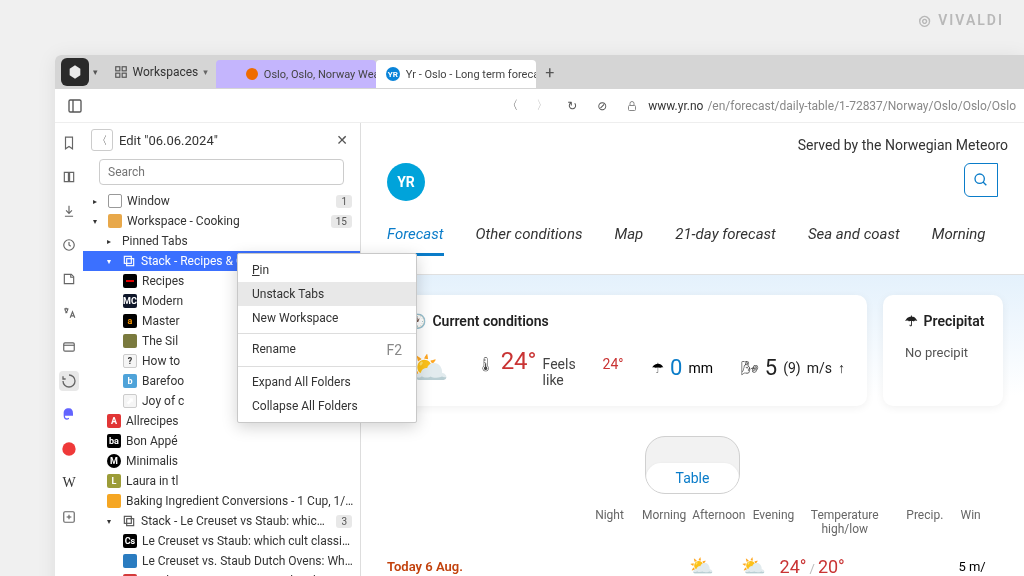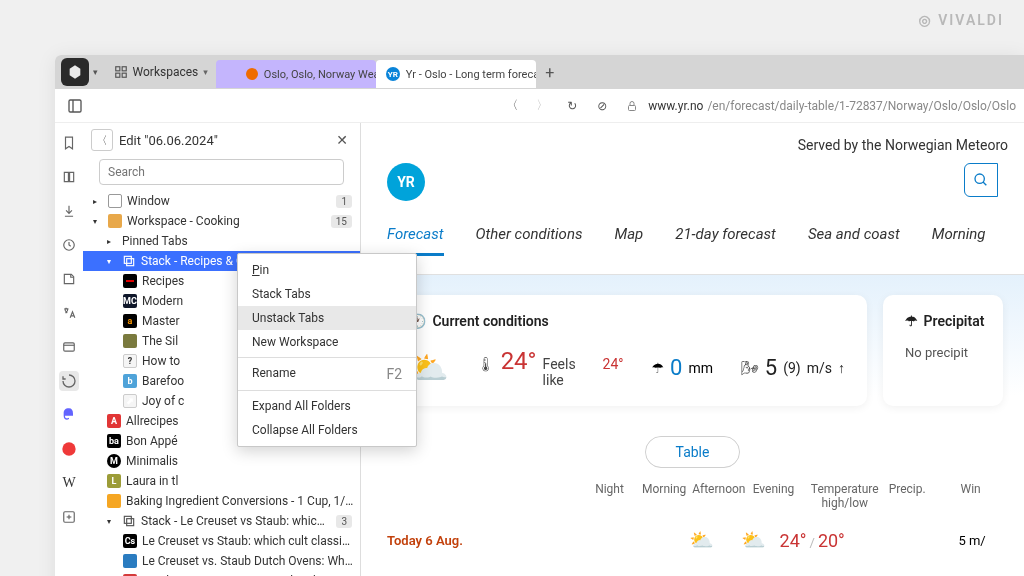--- a/index.html
+++ b/index.html
@@ -94,27 +94,27 @@
 .feels { color: #c93434; }
 .precip-group { display: flex; align-items: center; gap: 6px; font-size: 14px; }
 .precip-val { color: #0a7cc9; font-size: 22px; }
 .wind-group { display: flex; align-items: center; gap: 6px; font-size: 14px; color: #222; }
 .wind-main { font-size: 22px; }
 .card-side { padding: 18px 22px; min-width: 120px; }
 .card-side .txt { font-size: 13px; color: #555; margin-top: 16px; }
 .view-toggle { display: flex; justify-content: center; margin: 10px 0 14px; }
 .toggle { display: flex; border: 1px solid #d0d0d0; border-radius: 20px; overflow: hidden; background: #f2f2f2; }
 .toggle span { padding: 7px 30px; font-size: 14px; cursor: pointer; }
-.toggle span.active { background: #fff; color: #0a7cc9; border-radius: 20px; box-shadow: 0 1px 3px rgba(0,0,0,0.1); }
+.toggle span.active { background: #fff; color: #0a7cc9; border-radius: 20px; box-shadow: 0 1px 3px rgba(0,0,0,0.1); margin-top: 26px; }
 .forecast-table { padding: 0 26px; font-size: 13px; }
 .ft-head { display: flex; color: #666; font-size: 12px; padding-bottom: 8px; }
 .ft-head .c1 { width: 200px; }
 .ft-head .c2 { width: 56px; text-align: center; }
 .ft-head .c3 { width: 90px; text-align: center; }
-.ft-head .c4 { width: 56px; text-align: left; }
+.ft-head .c4 { width: 56px; text-align: right; }
 .ft-head .c5 { width: 56px; text-align: center; }
 .ft-row { display: flex; align-items: center; padding: 10px 0; }
 .ft-row .c1 { width: 200px; font-weight: 600; color: #c2410c; }
 .ft-row .c2, .ft-row .c3 { width: 56px; text-align: center; font-size: 20px; }
 .ft-row .c4 { width: 90px; }
 .ft-row .c5 { width: 56px; text-align: center; }
 .hi-temp { color: #c93434; font-size: 18px; }
 .lo-temp { color: #c93434; font-size: 18px; }
 .sep { color: #bbb; margin: 0 3px; }
 </style>
@@ -430,23 +430,20 @@
         </div>
       </div>
     </div>
   </div>
 </div>
 
 <div class="ctx-menu">
   <div class="ctx-item">
       <span><span class="underline">P</span><span>in</span></span>
     </div>
-  <div class="ctx-item">
-      <span>Stack Tabs</span>
-    </div>
   <div class="ctx-item hover">
       <span>Unstack Tabs</span>
     </div>
   <div class="ctx-item">
       <span>New Workspace</span>
     </div>
   <div class="ctx-sep"></div>
   <div class="ctx-item">
       <span>Rename</span>
       <span class="shortcut">F2</span>

